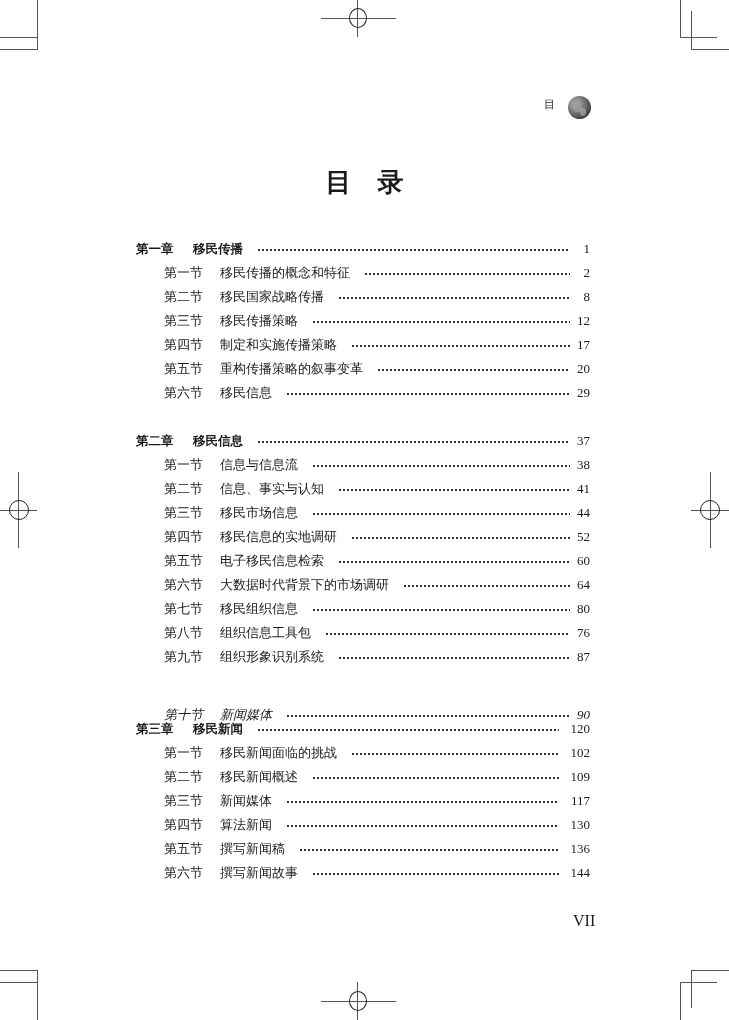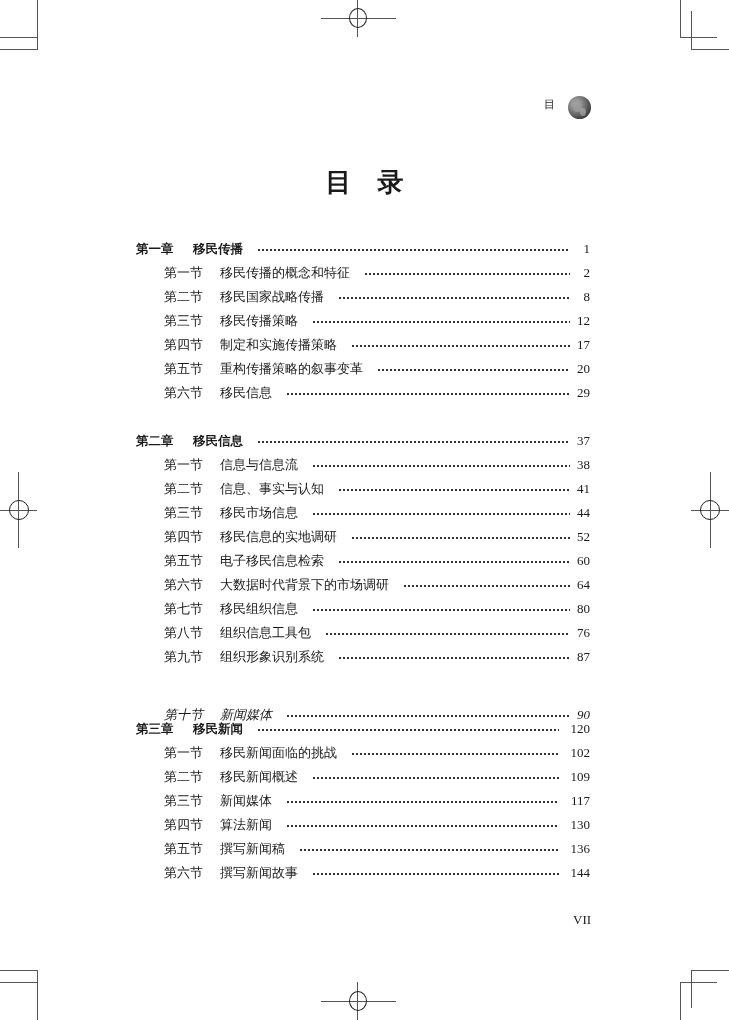--- a/index.html
+++ b/index.html
@@ -18,21 +18,21 @@
   .row{position:absolute;left:0;width:454px;height:22px;display:flex;align-items:center;font-size:13px;}
   .row .lbl{white-space:nowrap;}
   .row.ch .lbl{font-family:"DejaVu Sans","Liberation Sans",sans-serif;font-weight:bold;font-size:12.5px;}
   .row.sec{left:28px;width:426px;}
   .row .num-l{display:inline-block;width:56px;}
   .row.ch .num-l{width:57px;}
   .dots{flex:1;margin:0 6px 0 14px;height:2px;
         background-image:radial-gradient(circle,#333 0.8px,transparent 1px);
         background-size:4px 2px;background-repeat:repeat-x;position:relative;top:1px;}
   .pg{font-family:"Liberation Serif",serif;font-size:13px;min-width:14px;text-align:right;}
-  .folio{position:absolute;top:912px;left:573px;font-family:"Liberation Serif",serif;font-size:13px;}
+  .folio{position:absolute;top:912px;left:573px;font-family:"Liberation Serif",serif;font-size:16px;}
 </style>
 </head>
 <body>
 
 <div>
   <div class="ln" style="left:37px;top:0;width:1px;height:49px;"></div>
   <div class="ln" style="left:0;top:37px;width:37px;height:1px;"></div>
   <div class="ln" style="left:0;top:49px;width:38px;height:1px;"></div>
 </div>
 <div>

